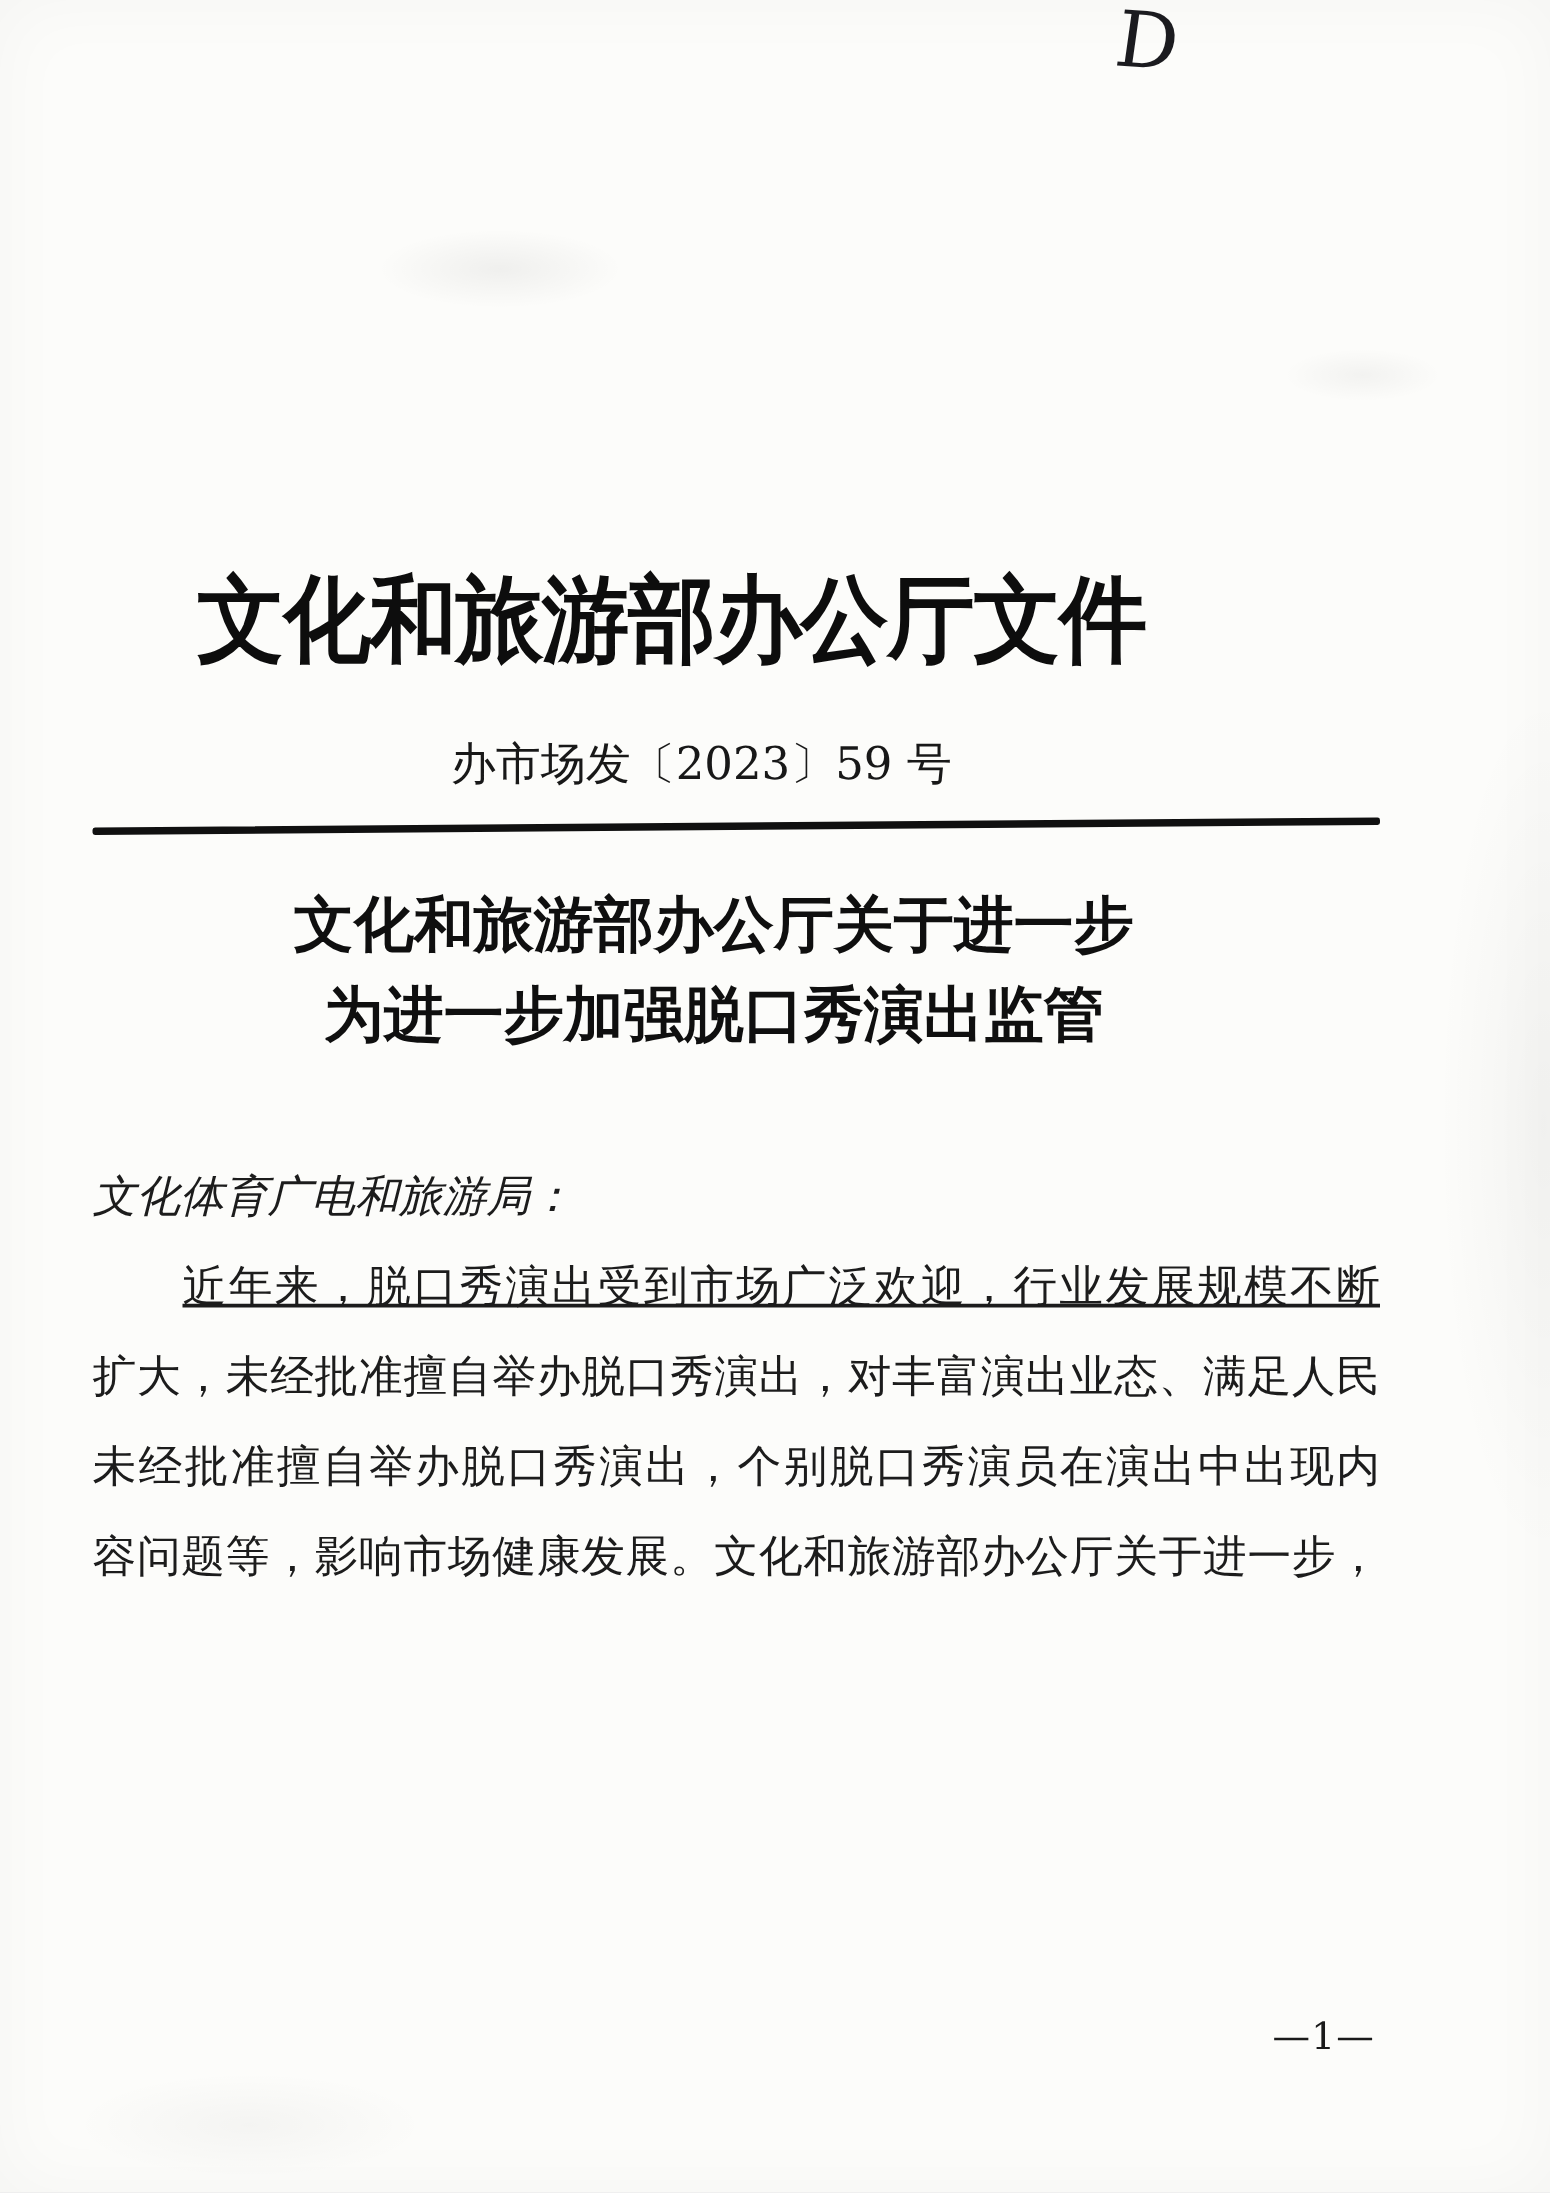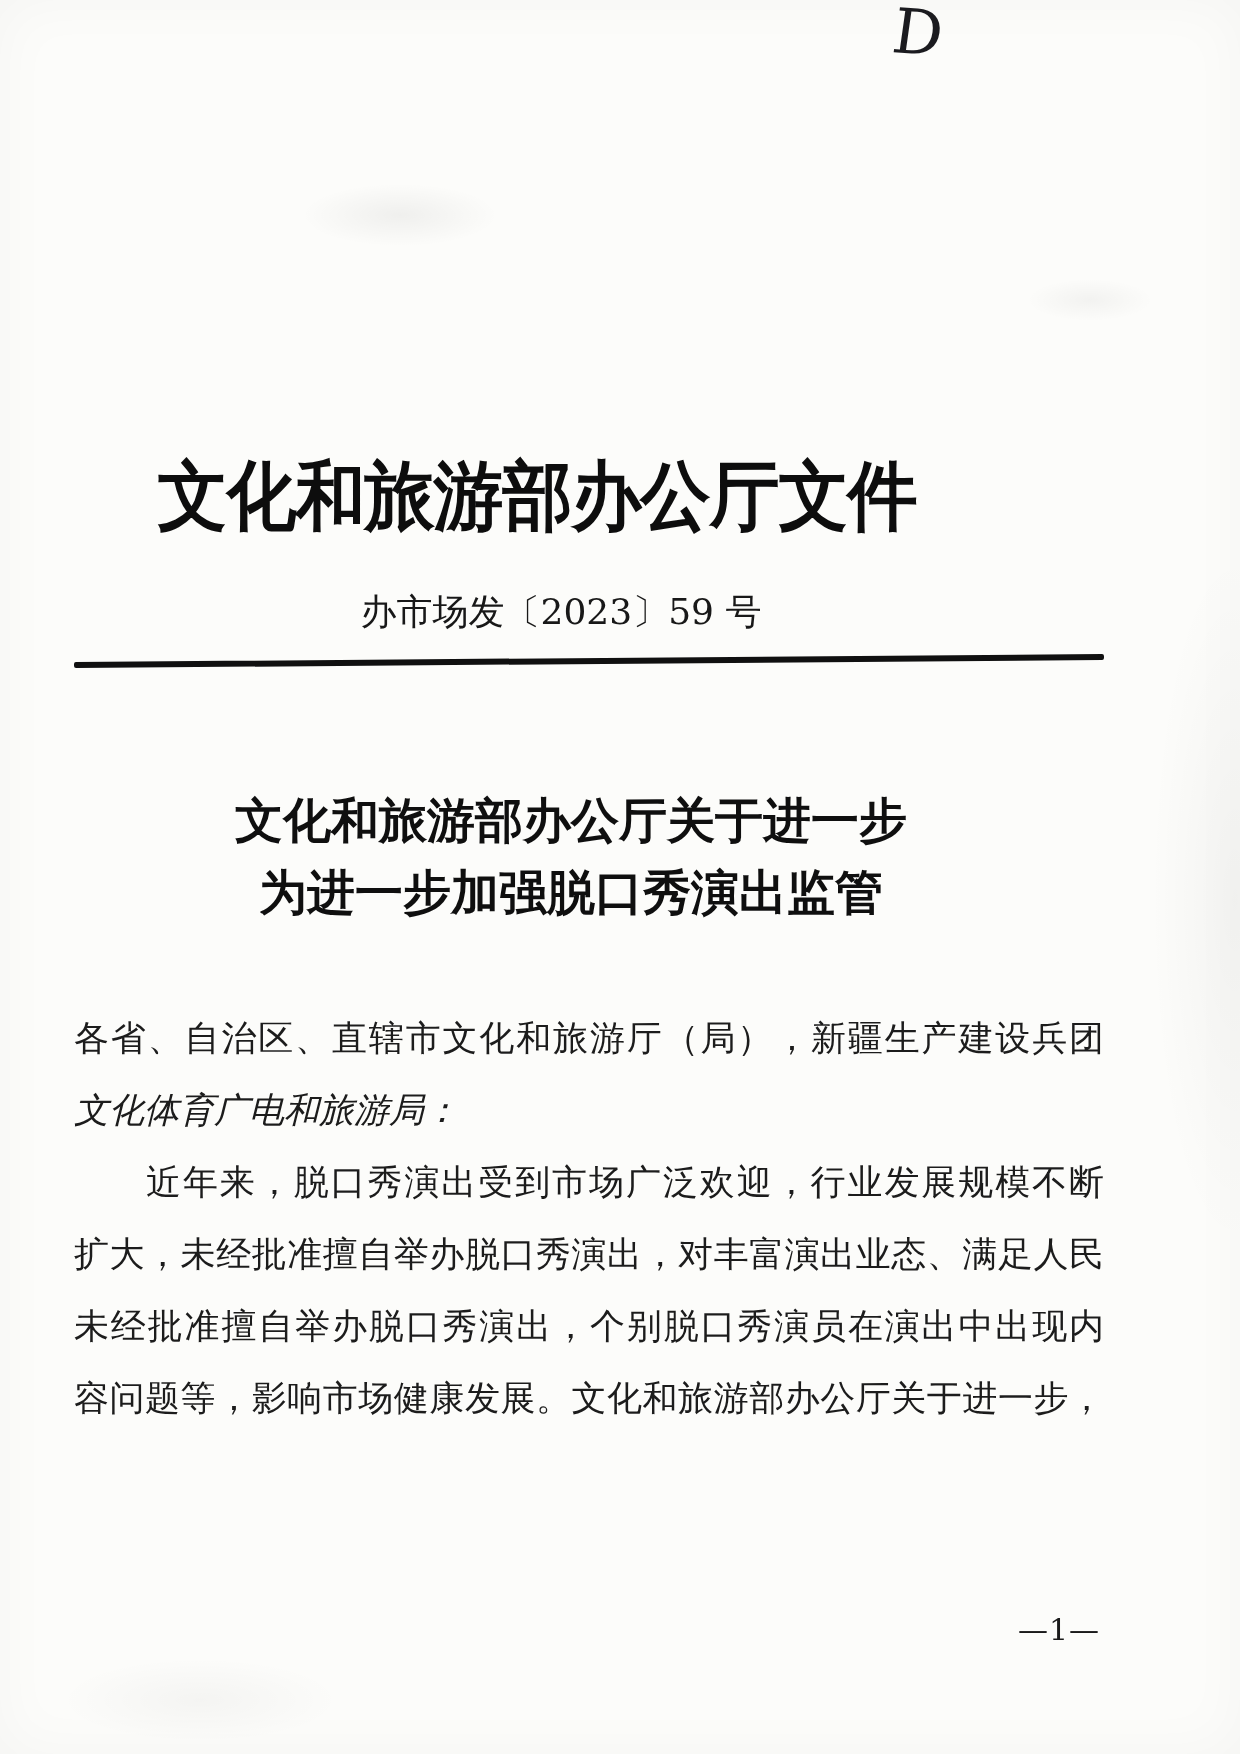--- a/index.html
+++ b/index.html
@@ -71,21 +71,21 @@
     height: 6px;
     background: #101010;
     border: none;
     margin: 20px 0 0 0;
     transform: rotate(-0.45deg);
     border-radius: 2px;
   }
   .notice-title {
     position: relative;
     left: -18px;
-    margin-top: 120px;
+    margin-top: 40px;
     text-align: center;
     font-weight: 700;
     font-size: 48px;
     line-height: 72px;
     color: #0f0f0f;
   }
   .body-block {
     margin-top: 74px;
   }
   .body-line {
@@ -97,20 +97,21 @@
     text-align-last: justify;
     white-space: nowrap;
   }
   .body-line--left {
     text-align: center;
     text-align-last: left;
     font-style: italic;
   }
   .body-line--indent {
     padding-left: 72px;
+    text-decoration: underline;
   }
   .page-number {
     position: absolute;
     top: 1612px;
     right: 140px;
     font-size: 30px;
     color: #1a1a1a;
     letter-spacing: 1px;
   }
 </style>
@@ -128,21 +129,20 @@
     <div class="doc-number">办市场发〔2023〕59 号</div>
 
     <hr class="divider">
 
     <div class="notice-title">
       <div>文化和旅游部办公厅关于进一步</div>
       <div>为进一步加强脱口秀演出监管</div>
     </div>
 
     <div class="body-block">
-      <div class="body-line">各省、自治区、直辖市文化和旅游厅（局），新疆生产建设兵团</div>
       <div class="body-line body-line--left">文化体育广电和旅游局：</div>
       <div class="body-line body-line--indent">近年来，脱口秀演出受到市场广泛欢迎，行业发展规模不断</div>
       <div class="body-line">扩大，未经批准擅自举办脱口秀演出，对丰富演出业态、满足人民</div>
       <div class="body-line">未经批准擅自举办脱口秀演出，个别脱口秀演员在演出中出现内</div>
       <div class="body-line">容问题等，影响市场健康发展。文化和旅游部办公厅关于进一步，</div>
     </div>
 
   </div>
 
   <div class="page-number">—1—</div>

